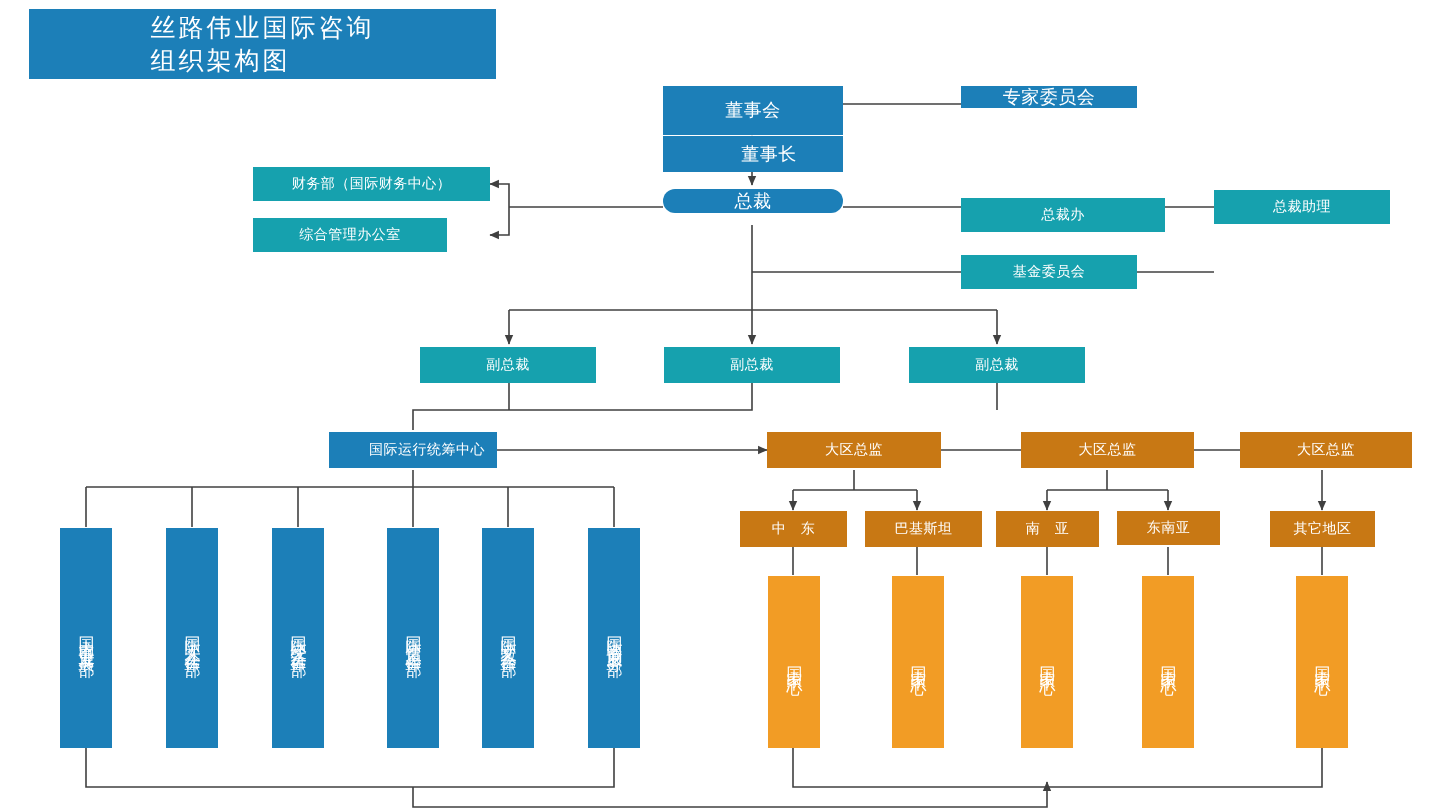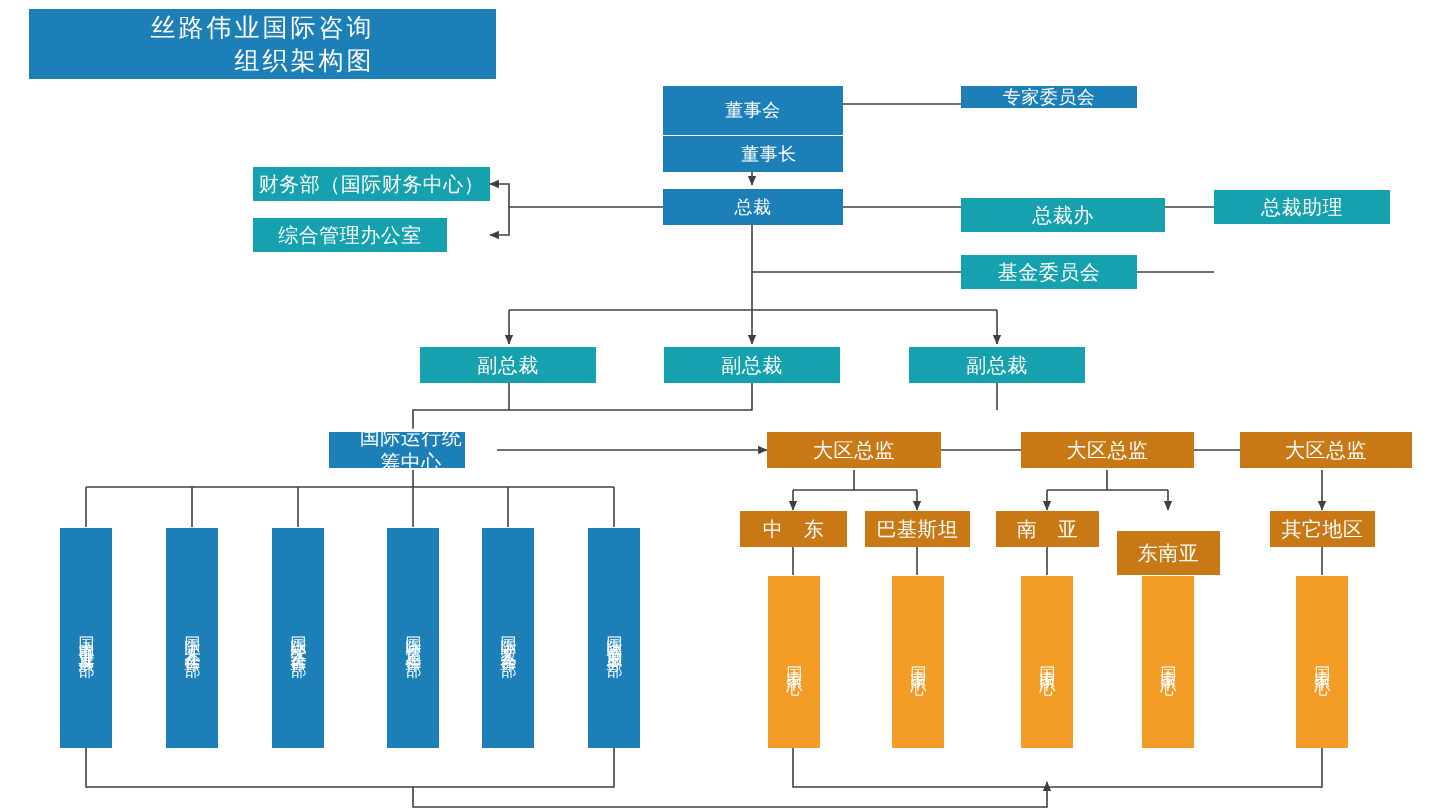--- a/index.html
+++ b/index.html
@@ -19,30 +19,30 @@
   }
   .blue{background:#1C7FB8;}
   .teal{background:#16A1AE;}
   .dorange{background:#C87814;}
   .lorange{background:#F29C25;}
 
   .title-box{
     position:absolute;left:29px;top:9px;width:467px;height:70px;
     background:#1C7FB8;color:#fff;
     display:flex;align-items:center;justify-content:center;
-    font-size:25px;line-height:1.32;letter-spacing:3px;text-align:right;
+    font-size:25px;line-height:1.32;letter-spacing:3px;text-align:left;
     white-space:pre-line;font-weight:400;
   }
 
   .vtext{
     writing-mode:vertical-rl;text-orientation:upright;
     letter-spacing:4px;line-height:1.05;
   }
   .f16{font-size:16px;}
-  .f17{font-size:20px;}
+  .f17{font-size:14px;}
   .f18{font-size:18px;}
 </style>
 </head>
 <body>
 
 <div id="chart">
 
   <svg class="lines" viewBox="0 0 1440 811" xmlns="http://www.w3.org/2000/svg">
     <defs>
       <marker id="ar" markerWidth="7" markerHeight="7" refX="5.6" refY="3" orient="auto" markerUnits="strokeWidth">
@@ -123,21 +123,21 @@
   </div>
 
   <div class="node blue f18" style="left:961px;top:86px;width:176px;height:22px;">
     <span>专家委员会</span>
   </div>
 
   <div class="node blue f18" style="left:663px;top:136px;width:180px;height:36px;padding-left:32px;">
     <span>董事长</span>
   </div>
 
-  <div class="node blue f18" style="left:663px;top:189px;width:180px;height:36px;">
+  <div class="node blue f18" style="left:663px;top:189px;width:180px;height:24px;border-radius:18px;">
     <span>总裁</span>
   </div>
 
   <div class="node teal f17" style="left:253px;top:167px;width:237px;height:34px;">
     <span>财务部（国际财务中心）</span>
   </div>
 
   <div class="node teal f17" style="left:253px;top:218px;width:194px;height:34px;">
     <span>综合管理办公室</span>
   </div>
@@ -160,49 +160,49 @@
   </div>
 
   <div class="node teal f17" style="left:664px;top:347px;width:176px;height:36px;">
     <span>副总裁</span>
   </div>
 
   <div class="node teal f17" style="left:909px;top:347px;width:176px;height:36px;">
     <span>副总裁</span>
   </div>
 
-  <div class="node blue f17" style="left:329px;top:432px;width:136px;height:36px;padding-left:28px;">
+  <div class="node blue f17" style="left:329px;top:432px;width:168px;height:36px;padding-left:28px;">
     <span>国际运行统筹中心</span>
   </div>
 
   <div class="node dorange f17" style="left:767px;top:432px;width:174px;height:36px;">
     <span>大区总监</span>
   </div>
 
   <div class="node dorange f17" style="left:1021px;top:432px;width:173px;height:36px;">
     <span>大区总监</span>
   </div>
 
   <div class="node dorange f17" style="left:1240px;top:432px;width:172px;height:36px;">
     <span>大区总监</span>
   </div>
 
   <div class="node dorange f17" style="left:740px;top:511px;width:107px;height:36px;">
     <span>中　东</span>
   </div>
 
-  <div class="node dorange f17" style="left:865px;top:511px;width:105px;height:36px;">
+  <div class="node dorange f17" style="left:865px;top:511px;width:117px;height:36px;">
     <span>巴基斯坦</span>
   </div>
 
   <div class="node dorange f17" style="left:996px;top:511px;width:103px;height:36px;">
     <span>南　亚</span>
   </div>
 
-  <div class="node dorange f17" style="left:1117px;top:511px;width:103px;height:44px;margin-top:20px;">
+  <div class="node dorange f17" style="left:1117px;top:511px;width:103px;height:34px;">
     <span>东南亚</span>
   </div>
 
   <div class="node dorange f17" style="left:1270px;top:511px;width:105px;height:36px;">
     <span>其它地区</span>
   </div>
 
   <div class="node blue" style="left:60px;top:528px;width:52px;height:220px;">
     <span class="vtext f16">国内事业发展部</span>
   </div>

